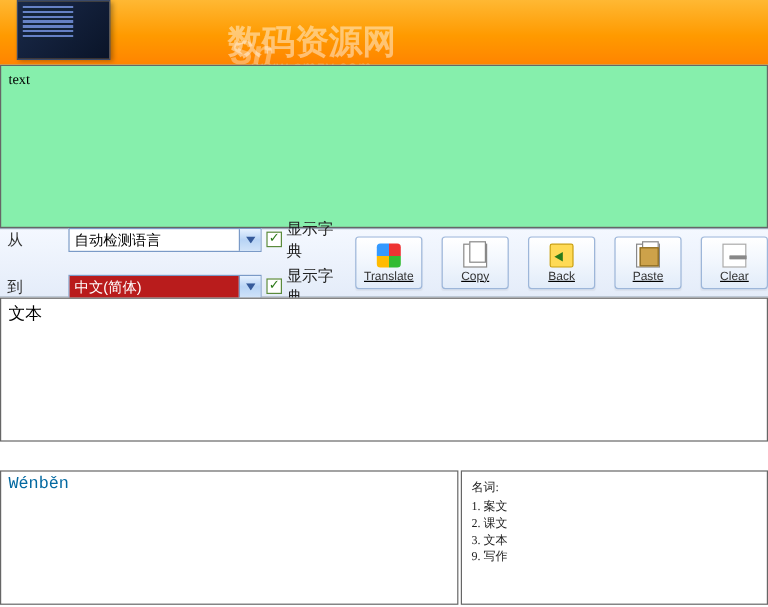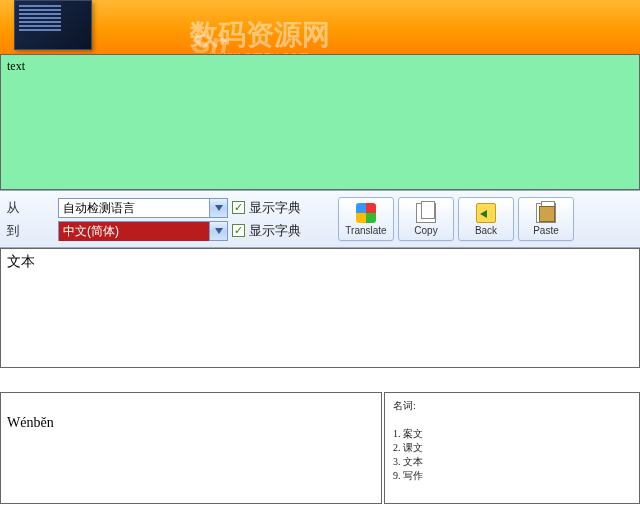--- a/index.html
+++ b/index.html
@@ -145,22 +145,23 @@
   .chk.checked::after {
     content: "✓";
     color: #2d7a1a;
     font-size: 11px;
     line-height: 1;
   }
   .chk-label { font-size: 13px; color: #222; }
 
   .btns {
     display: flex;
-    gap: 4px;
+    gap: 16px;
     margin-left: 8px;
+    text-decoration: underline;
   }
   .tbtn {
     width: 56px; height: 44px;
     border: 1px solid #9db6d9;
     border-radius: 3px;
     background: linear-gradient(to bottom, #ffffff 0%, #f1f6fd 50%, #e2ecf9 100%);
     display: flex;
     flex-direction: column;
     align-items: center;
     justify-content: center;
@@ -225,24 +226,24 @@
     padding: 4px 6px;
     font-size: 14px;
     font-family: "SimSun", serif;
   }
 
   .pinyin-area {
     position: absolute;
     top: 392px; left: 0; width: 382px; bottom: 2px;
     border: 1px solid #666;
     background: #fff;
-    padding: 22px 6px;
-    font-family: Liberation Serif, serif;
+    padding: 3px 6px;
+    font-family: Liberation Mono, monospace;
     font-size: 14px;
-    color: #000000;
+    color: #0369a1;
   }
 
   .dict-area {
     position: absolute;
     top: 392px; left: 384px; right: 0; bottom: 2px;
     border: 1px solid #666;
     background: #fff;
     padding: 6px 8px;
     font-family: "SimSun", serif;
     font-size: 10px;
@@ -257,21 +258,21 @@
   .dict-area::-webkit-scrollbar-thumb {
     background: linear-gradient(to right,#dbe7f6,#b9cfe9);
     border: 1px solid #99b4d6;
     border-radius: 2px;
   }
   .dict-area::-webkit-scrollbar-button {
     height: 16px;
     background: #e8eef8;
     border: 1px solid #bcd;
   }
-  .dict-list { margin-top: 14px; }
+  .dict-list { margin-top: 2px; }
   .dict-item { white-space: pre; }
 </style>
 </head>
 <body>
 
 <div class="header">
   <div class="header-logo"></div>
   <div class="watermark-sn">Sn</div>
   <div class="watermark">
     <span>数码资源网</span>
@@ -320,20 +321,24 @@
       <span>Copy</span>
     </div>
     <div class="tbtn">
       <div class="ico ico-back"></div>
       <span>Back</span>
     </div>
     <div class="tbtn">
       <div class="ico ico-paste"></div>
       <span>Paste</span>
     </div>
+    <div class="tbtn">
+      <div class="ico ico-clear"></div>
+      <span>Clear</span>
+    </div>
   </div>
 </div>
 
 <div class="output-area">文本</div>
 
 <div class="pinyin-area">Wénběn</div>
 
 <div class="dict-area">
   <div>名词:</div>
   <div class="dict-list">

